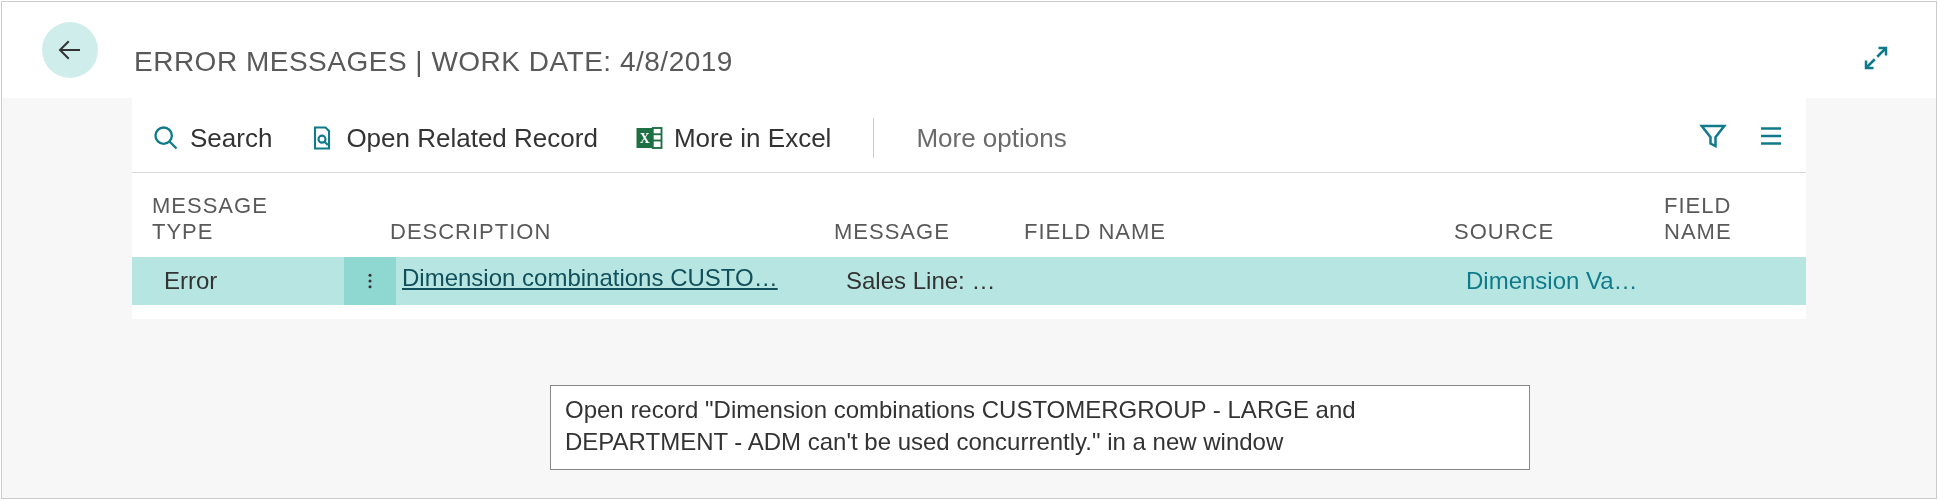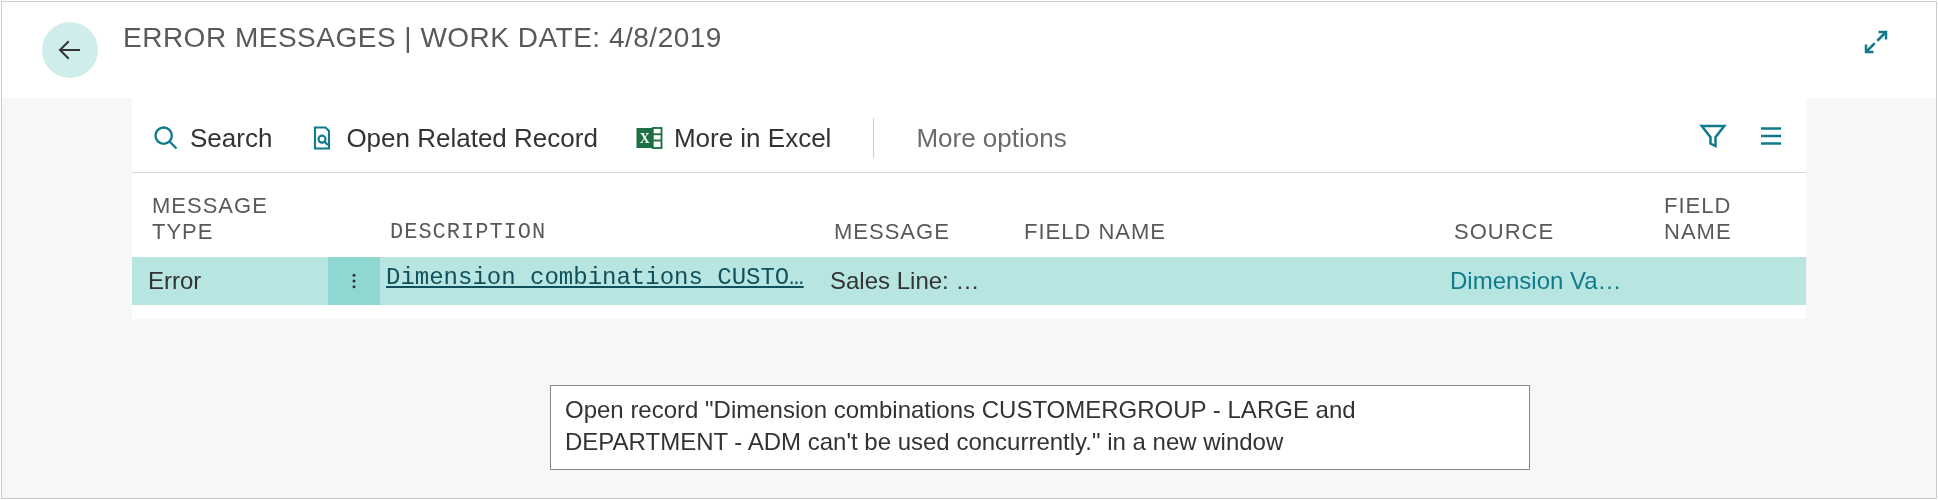--- a/index.html
+++ b/index.html
@@ -15,23 +15,23 @@
     border: 1px solid #ccc;
     width: 1936px;
     height: 498px;
     margin: 1px;
     display: flex;
     flex-direction: column;
     background: #fff;
   }
   .titlebar {
     display: flex;
-    align-items: flex-start;
+    align-items: flex-end;
     padding: 20px 40px 20px 40px;
-    gap: 25px;
+    gap: 36px;
   }
   .back-btn {
     width: 56px;
     height: 56px;
     border-radius: 50%;
     background: #cfeeeb;
     display: flex;
     align-items: center;
     justify-content: center;
     cursor: pointer;
@@ -109,31 +109,31 @@
   .thead {
     display: flex;
     align-items: flex-end;
     padding: 20px 20px 12px 20px;
     color: #595959;
     font-size: 22px;
     letter-spacing: 1px;
   }
   .col-msgtype { width: 180px; padding-right: 10px;}
   .col-actions { width: 52px; }
-  .col-desc   { width: 450px; padding-left: 6px; font-family: Liberation Mono, monospace;}
+  .col-desc   { width: 450px; padding-left: 6px;}
   .col-context{ width: 190px; }
   .col-field1 { width: 430px; }
   .col-source { width: 210px; }
   .col-field2 { flex: 1; text-align: left; padding-right: 8px;}
   .trow {
     display: flex;
     align-items: center;
     background: #b7e6e2;
     height: 48px;
-    padding: 0 16px;
+    padding: 0 32px;
     font-size: 24px;
     color: #333;
   }
   .trow .col-actions {
     display:flex;
     align-items:center;
     justify-content:center;
     background: #8fd7d1;
     height: 100%;
     cursor: pointer;

